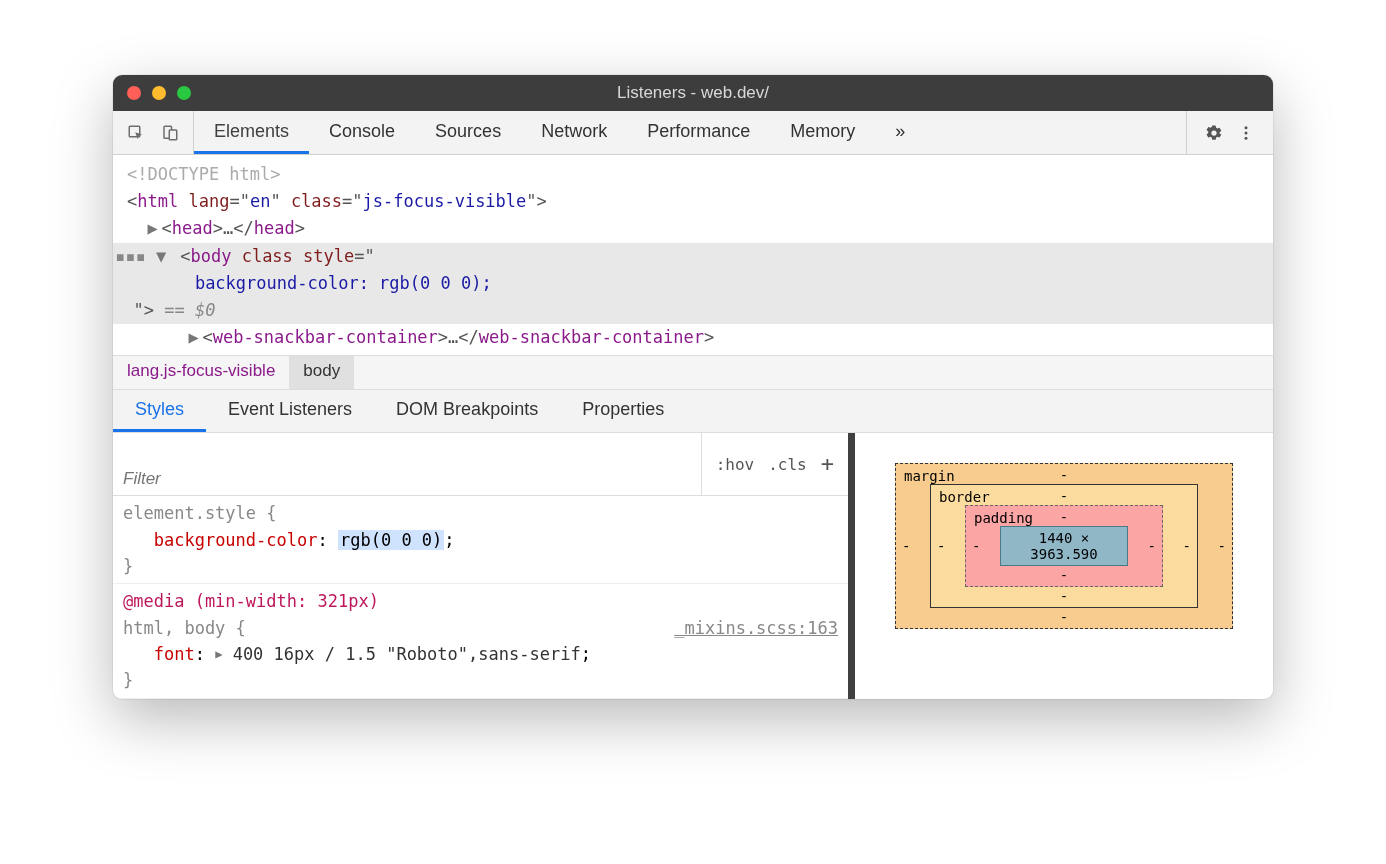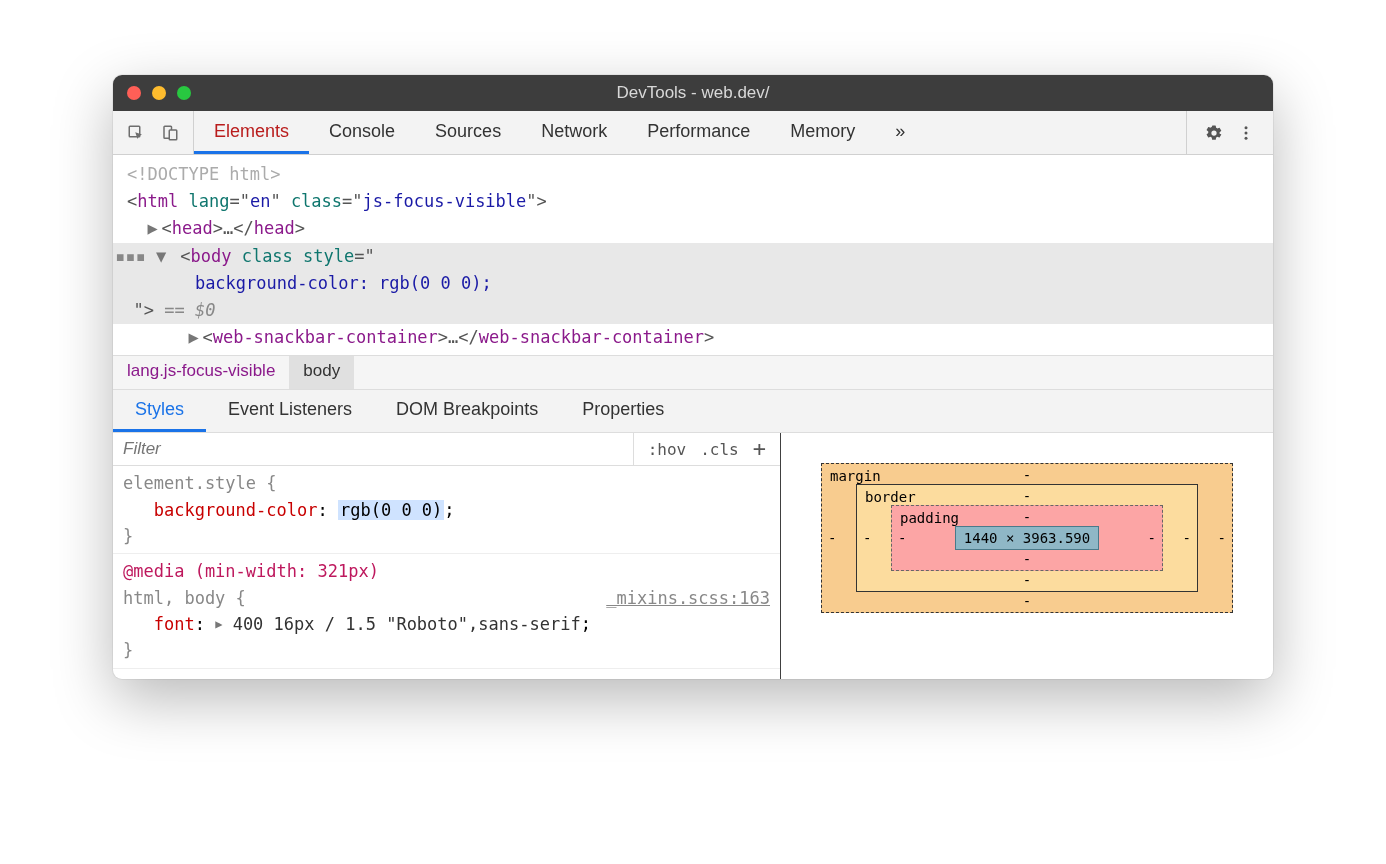--- a/index.html
+++ b/index.html
@@ -46,36 +46,36 @@
   padding: 0 14px; gap: 16px;
   border-right: 1px solid #d0d0d0;
 }
 .inspect-icon, .device-icon { width: 18px; height: 18px; color: #6e6e6e; }
 .tabs { display: flex; align-items: stretch; flex: 1; }
 .tab {
   padding: 0 20px; display: flex; align-items: center;
   font-size: 18px; color: #333; cursor: pointer;
   border-bottom: 3px solid transparent;
 }
-.tab.active { color: #b91c1c; border-bottom-color: #1a73e8; }
+.tab.active { color: #404040; border-bottom-color: #1a73e8; }
 .toolbar-right { display: flex; align-items: center; gap: 14px; padding: 0 18px; border-left: 1px solid #d0d0d0;}
 .gear-icon, .vdots-icon { width: 18px; height: 18px; color: #555; }
 
 .dom-panel {
   font-family: Menlo, Consolas, monospace;
   font-size: 17px; line-height: 1.6;
   padding: 6px 0 4px 0;
   background: #fff;
 }
 .dom-line { padding: 0 14px; white-space: pre; }
 .dom-line.sel { background: #e8e8e8; padding-left: 0;}
 .dom-line.sel .prefix { color:#888; padding-left: 2px;}
 .c-doctype { color: #ababab; }
 .c-tag { color: #8b1a8b; }
-.c-attr { color: #0f766e; }
+.c-attr { color: #7f1d1d; }
 .c-punct { color: #555; }
 .c-val { color: #1a1aa6; }
 .tri { color:#777; display:inline-block; width:14px;}
 .ellipsis{color:#555;}
 .eq0 { font-style: italic; color:#888;}
 
 .breadcrumb {
   border-top: 1px solid #ddd;
   background: #f5f5f5;
   font-size: 17px;
@@ -87,24 +87,24 @@
 
 .subtabs {
   border-top:1px solid #ddd; border-bottom:1px solid #ddd;
   background:#f3f3f3; display:flex; height:44px;
 }
 .subtab { padding:0 22px; display:flex; align-items:center; font-size:18px; color:#333; border-bottom:3px solid transparent;}
 .subtab.active { color:#1a73e8; border-bottom-color:#1a73e8;}
 
 .styles-row { display:flex; border-bottom:1px solid #ddd;}
 .filter-wrap { flex:1; display:flex; align-items:stretch; border-right:1px solid #ddd;}
-.filter-input { flex:1; border:none; outline:none; padding:6px 10px; font-size:17px; color:#ec4899; font-style:italic; background:#fff;}
+.filter-input { flex:1; border:none; outline:none; padding:6px 10px; font-size:17px; color:#ec4899; font-style:italic; background:#fff;margin-top:30px;}
 .style-tools { display:flex; align-items:center; gap:14px; padding:0 14px; font-family:Menlo,monospace; font-size:16px; color:#555;}
 .plus-btn { font-size:22px; line-height:1;}
-.box-model-col { width:493px; border-left:1px solid #404040; padding:30px 40px 10px 40px;}
+.box-model-col { width:425px; border-left:7px solid #404040; padding:30px 40px 10px 40px;}
 
 .styles-body { flex:1; }
 .rule {
   font-family: Menlo, Consolas, monospace; font-size:17px; line-height:1.55;
   padding:4px 10px; border-bottom:1px solid #eee;
 }
 .rule .selector{ color:#888;}
 .rule .prop{ color:#c80000;}
 .rule .val{ color:#333;}
 .rule .hl{ background:#cfe3ff; padding:0 2px;}
@@ -134,21 +134,21 @@
 <body>
 
 <div class="window">
 
   <div class="titlebar">
     <div class="traffic-lights">
       <div class="dot red"></div>
       <div class="dot yellow"></div>
       <div class="dot green"></div>
     </div>
-    <div class="title-text">DevTools - web.dev/</div>
+    <div class="title-text">Listeners - web.dev/</div>
   </div>
 
   <div class="toolbar">
     <div class="toolbar-left">
       <svg class="inspect-icon" viewBox="0 0 24 24" fill="none" stroke="currentColor" stroke-width="2">
           <rect x="3" y="3" width="14" height="14" rx="1"></rect>
           <path d="M11 11 L20 14 L16 16 L14 20 Z" fill="currentColor" stroke="none"></path>
         </svg>
       <svg class="device-icon" viewBox="0 0 24 24" fill="none" stroke="currentColor" stroke-width="2">
           <rect x="4" y="3" width="10" height="16" rx="1"></rect>

